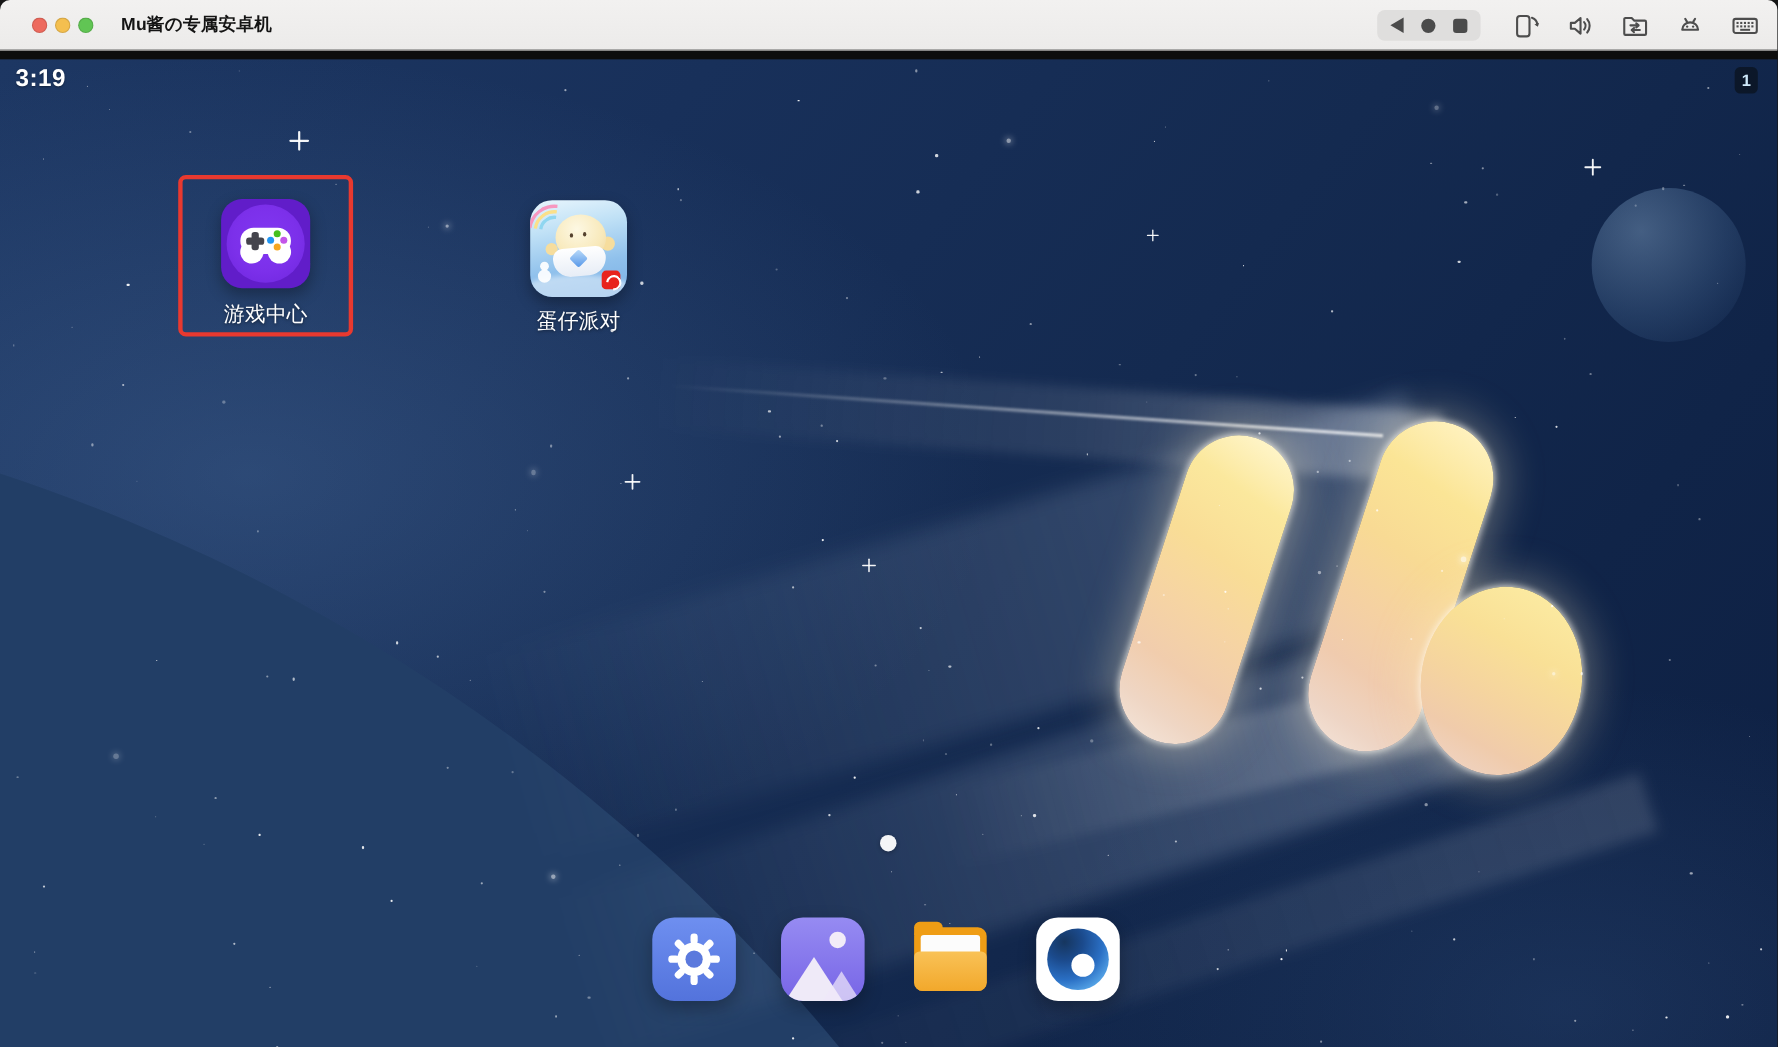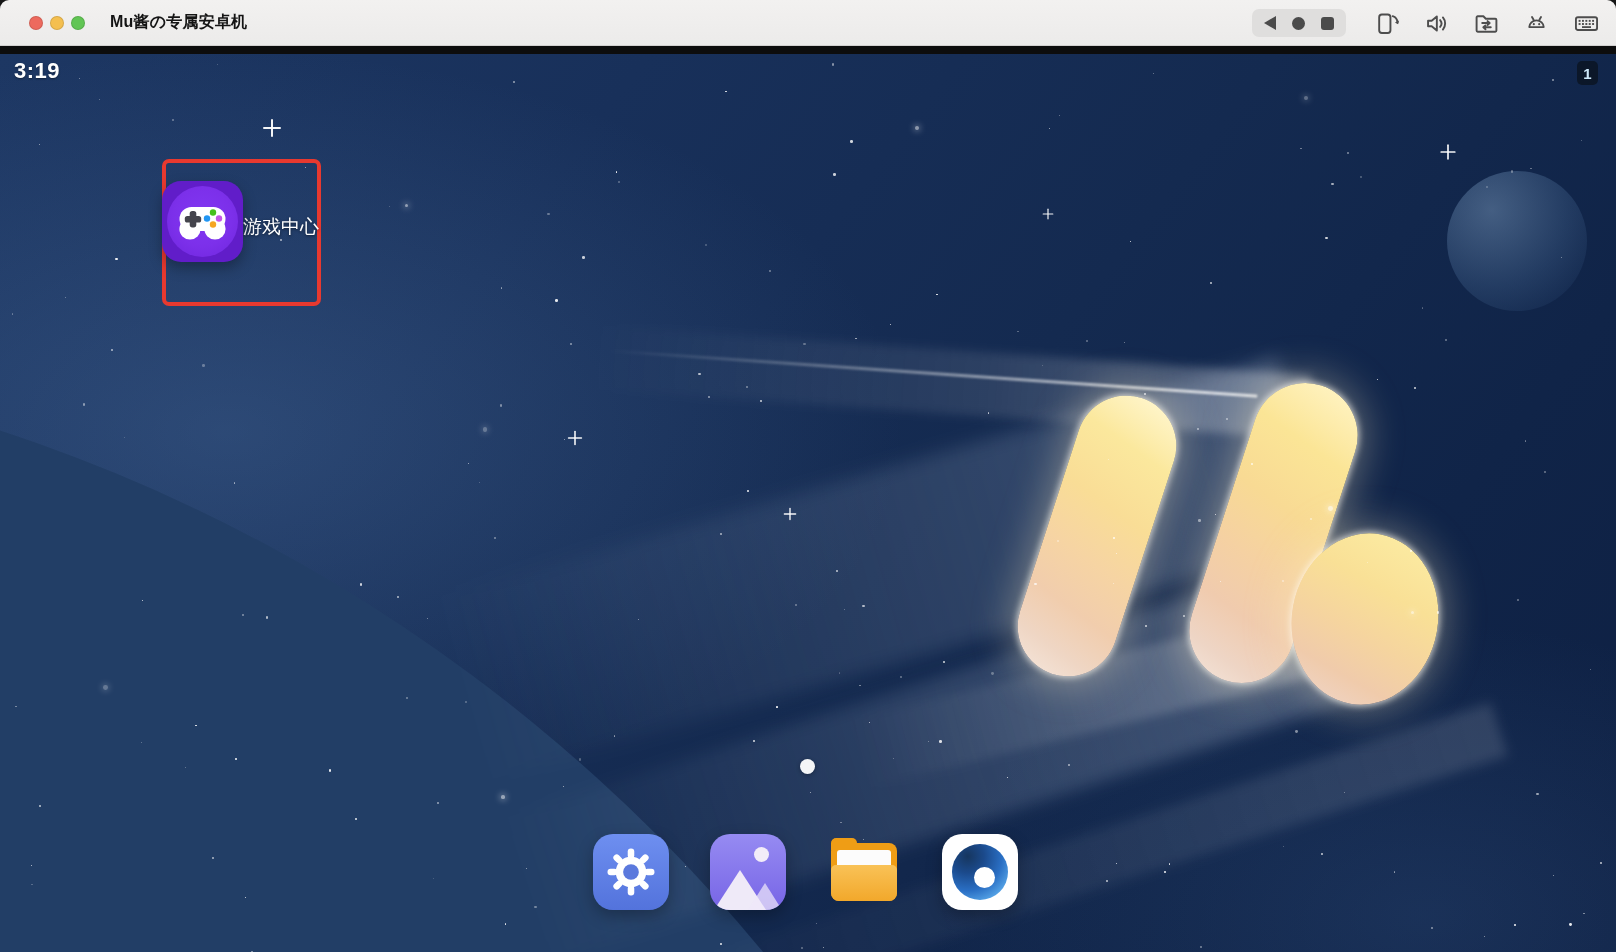--- a/index.html
+++ b/index.html
@@ -79,21 +79,21 @@
   .sparkle::before { left:8px; top:0; width:2px; height:18px; }
   .sparkle::after { left:0; top:8px; width:18px; height:2px; }
 
   
   .status-time { position:absolute; left:14px; top:4px; color:#ffffff; font-size:22px; font-weight:700; letter-spacing:0.5px; text-shadow:0 1px 2px rgba(0,0,0,0.4); }
   .badge { position:absolute; right:18px; top:7px; min-width:21px; height:24px; padding:0 4px; border-radius:5px;
     background:rgba(10,18,28,0.72); color:#cfe9fa; font-size:15px; font-weight:700;
     display:flex; align-items:center; justify-content:center; }
 
   
-  .app { position:absolute; display:flex; flex-direction:row; align-items:center; }
+  .app { position:absolute; display:flex; flex-direction:column; align-items:center; }
   .app-icon { border-radius:19px; position:relative; overflow:hidden; box-shadow:0 6px 14px rgba(0,0,0,0.30); }
   .app-label { color:#ffffff; font-size:19px; text-shadow:0 1px 3px rgba(0,0,0,0.55); white-space:nowrap; }
 
   .selection-box { position:absolute; left:162px; top:105px; width:159px; height:147px; border:4px solid #e8392f; border-radius:7px; }
 
   .app-game { left:162px; top:127px; width:159px; }
   .icon-game { width:81px; height:81px; background:#611dc9; }
   .icon-game .inner-ring { position:absolute; left:5px; top:5px; width:71px; height:71px; border-radius:50%;
     background:radial-gradient(circle at 50% 44%, #8137f2 0%, #7c30ea 55%, #6e26dd 100%); }
   .icon-game svg { position:absolute; left:14px; top:20px; width:53px; height:41px; }
@@ -435,20 +435,38 @@
           </g>
           <circle cx="37" cy="11.5" r="3.2" fill="#46c01d"></circle>
           <circle cx="31" cy="17.5" r="3.2" fill="#2196f3"></circle>
           <circle cx="43" cy="17.5" r="3.2" fill="#c455e8"></circle>
           <circle cx="37" cy="23.5" r="3.2" fill="#f5a623"></circle>
         </svg>
       </div>
       <div class="app-label">游戏中心</div>
     </div>
 
+    <div class="app app-egg">
+      <div class="app-icon icon-egg">
+        <div class="rb rb1"></div>
+        <div class="rb rb2"></div>
+        <div class="rb rb3"></div>
+        <div class="egg-ice"></div>
+        <div class="egg-arm-l"></div>
+        <div class="egg-arm-r"></div>
+        <div class="egg-body"></div>
+        <div class="egg-eye l"></div>
+        <div class="egg-eye r"></div>
+        <div class="egg-bowl"></div>
+        <div class="egg-crystal"></div>
+        <div class="egg-snowman"></div>
+        <div class="egg-netease"></div>
+      </div>
+      <div class="app-label">蛋仔派对</div>
+    </div>
 
     <div class="page-dot"></div>
 
     <div class="dock-icon dock-settings">
       <svg viewBox="0 0 44 44">
         <g fill="#ffffff">
           <rect x="19" y="0.5" width="6" height="9" rx="2.8"></rect>
           <rect x="19" y="0.5" width="6" height="9" rx="2.8" transform="rotate(45 22 22)"></rect>
           <rect x="19" y="0.5" width="6" height="9" rx="2.8" transform="rotate(90 22 22)"></rect>
           <rect x="19" y="0.5" width="6" height="9" rx="2.8" transform="rotate(135 22 22)"></rect>

